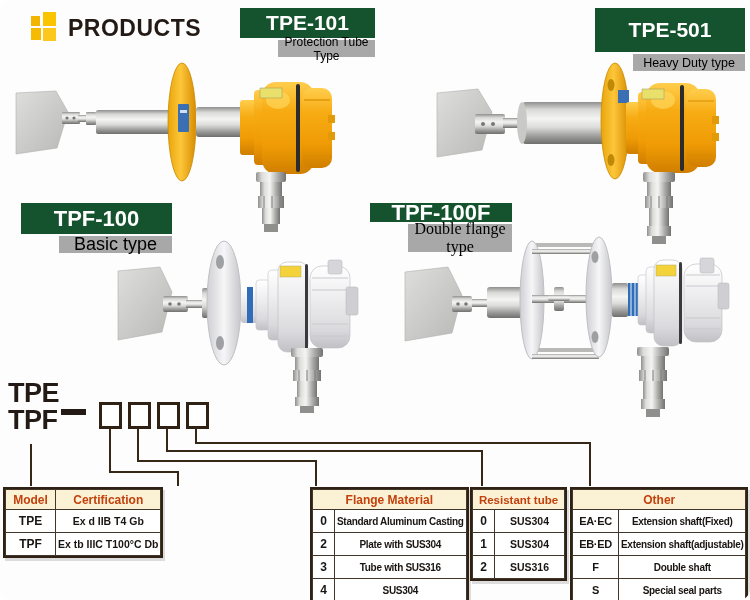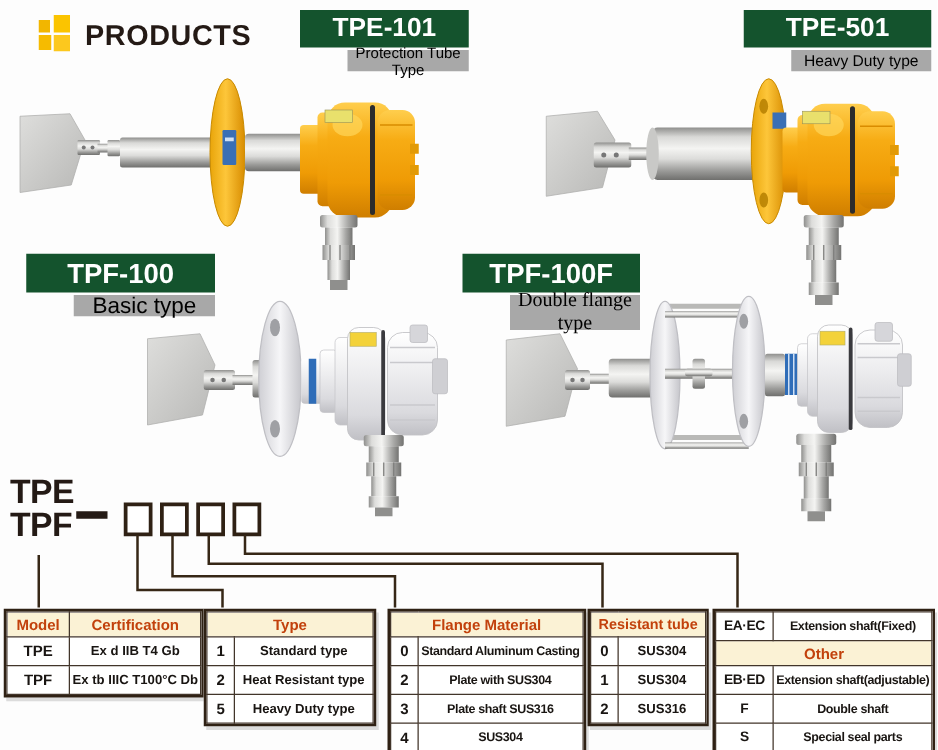--- a/index.html
+++ b/index.html
@@ -1,43 +1,43 @@
 <!DOCTYPE html>
 <html><head>
 <meta charset="utf-8">
 <style>
   html,body{margin:0;padding:0;background:#ffffff;}
   .stage{
     position:relative;width:750px;height:600px;overflow:hidden;
-    background:#fdfdfd;font-family:"Liberation Sans",sans-serif;
+    background:#fdfdfd;font-family:"Liberation Sans",sans-serif;border-radius:11px;
   }
   
   .hdr{position:absolute;left:30px;top:12px;display:flex;align-items:center;}
   .grid-icon{position:relative;width:30px;height:32px;margin-right:8px;}
   .grid-icon i{position:absolute;display:block;}
   .grid-icon .s1{left:1px;top:4px;width:9px;height:10px;background:#f2b600;}
   .grid-icon .s2{left:13px;top:0px;width:13px;height:14px;background:#fbc400;}
   .grid-icon .s3{left:1px;top:16px;width:10px;height:12px;background:#f6bb00;}
   .grid-icon .s4{left:13px;top:16px;width:13px;height:13px;background:#fcc81e;}
   .hdr-title{font-size:23px;font-weight:800;color:#241a15;letter-spacing:0.5px;}
   
   .badge{position:absolute;z-index:5;text-align:center;}
   .badge .bt{background:#14532d;color:#fff;font-weight:700;display:flex;align-items:center;justify-content:center;}
   .badge .bs{background:#a8a8a8;color:#000000;margin-top:2px;display:flex;align-items:center;justify-content:center;margin-left:38px;}
   .badge-a{left:240px;top:8px;width:135px;}
   .badge-a .bt{height:30px;font-size:21px;}
   .badge-a .bs{height:17px;font-size:12px;}
   .badge-b{left:595px;top:8px;width:150px;}
-  .badge-b .bt{height:30px;font-size:21px;}
+  .badge-b .bt{height:44px;font-size:21px;}
   .badge-b .bs{height:17px;font-size:12.5px;}
   .badge-c{left:21px;top:203px;width:151px;}
   .badge-c .bt{height:31px;font-size:22px;}
   .badge-c .bs{height:17px;font-size:18px;}
   .badge-d{left:370px;top:203px;width:142px;}
-  .badge-d .bt{height:31px;font-size:22px;}
+  .badge-d .bt{height:19px;font-size:22px;}
   .badge-d .bs{height:28px;font-size:16px;font-family:Liberation Serif, serif;}
   
   .photo{position:absolute;z-index:1;}
   
   .code-prefix{position:absolute;left:8px;top:380px;z-index:2;color:#241a15;
     font-size:27px;font-weight:800;line-height:27px;letter-spacing:-0.5px;}
   .code-dash{position:absolute;left:61px;top:409px;width:25px;height:6px;background:#241a15;}
   #code-boxes{position:absolute;left:99px;top:402px;display:flex;gap:6px;}
   .code-box{width:17px;height:21px;background:#fff;border:3px solid #2f2114;}
   .lines{position:absolute;left:0;top:0;z-index:0;pointer-events:none;}
@@ -339,66 +339,41 @@
             <td class="code">TPE</td>
             <td class="val">Ex d IIB T4 Gb</td>
           </tr>
           <tr>
             <td class="code">TPF</td>
             <td class="val">Ex tb IIIC T100°C Db</td>
           </tr>
         </tbody>
       </table>
     </div>
-  <div class="spec t2">
-      <table>
-        <colgroup>
-          <col class="c1">
-          <col class="c2">
-        </colgroup>
-        <tbody>
-          <tr>
-            <th colspan="2">Type</th>
-          </tr>
-          <tr>
-            <td class="code">1</td>
-            <td class="val">Standard type</td>
-          </tr>
-          <tr>
-            <td class="code">2</td>
-            <td class="val">Heat Resistant type</td>
-          </tr>
-          <tr>
-            <td class="code">5</td>
-            <td class="val">Heavy Duty type</td>
-          </tr>
-        </tbody>
-      </table>
-    </div>
   <div class="spec t3">
       <table>
         <colgroup>
           <col class="c1">
           <col class="c2">
         </colgroup>
         <tbody>
           <tr>
             <th colspan="2">Flange Material</th>
           </tr>
           <tr>
             <td class="code">0</td>
             <td class="val">Standard Aluminum Casting</td>
           </tr>
           <tr>
             <td class="code">2</td>
             <td class="val">Plate with SUS304</td>
           </tr>
           <tr>
             <td class="code">3</td>
-            <td class="val">Plate shaft SUS316</td>
+            <td class="val">Tube with SUS316</td>
           </tr>
           <tr>
             <td class="code">4</td>
             <td class="val">SUS304</td>
           </tr>
         </tbody>
       </table>
     </div>
   <div class="spec t4">
       <table>
@@ -426,25 +401,25 @@
       </table>
     </div>
   <div class="spec t5">
       <table>
         <colgroup>
           <col class="c1">
           <col class="c2">
         </colgroup>
         <tbody>
           <tr>
+            <th colspan="2">Other</th>
+          </tr>
+          <tr>
             <td class="code">EA·EC</td>
             <td class="val">Extension shaft(Fixed)</td>
-          </tr>
-          <tr>
-            <th colspan="2">Other</th>
           </tr>
           <tr>
             <td class="code">EB·ED</td>
             <td class="val">Extension shaft(adjustable)</td>
           </tr>
           <tr>
             <td class="code">F</td>
             <td class="val">Double shaft</td>
           </tr>
           <tr>

